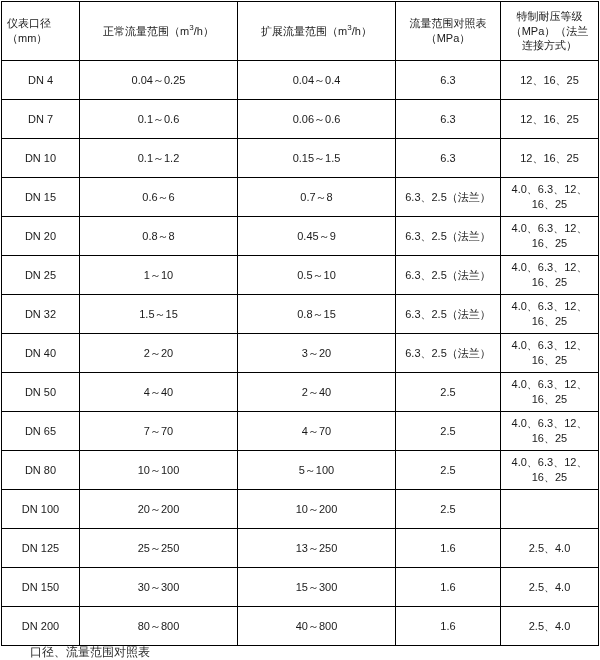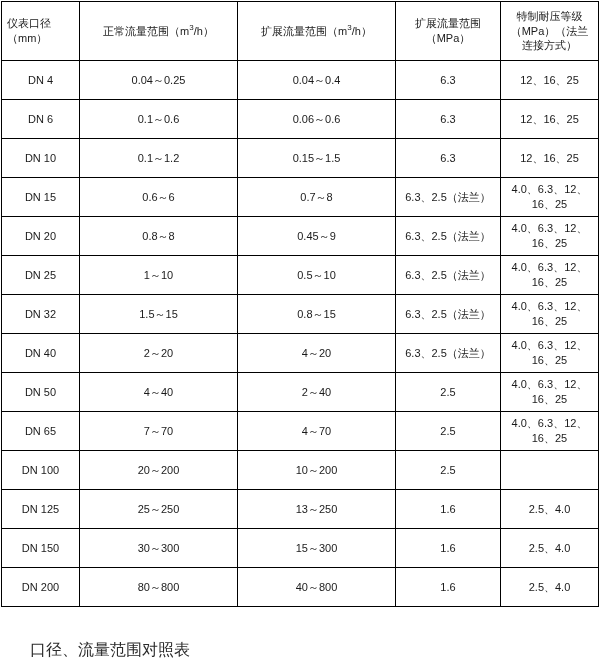--- a/index.html
+++ b/index.html
@@ -58,21 +58,21 @@
   }
   sup {
     font-size: 8px;
     vertical-align: super;
     line-height: 0;
   }
   .footer-note {
     position: absolute;
     left: 30px;
     bottom: 0px;
-    font-size: 16px;
+    font-size: 12px;
     color: #2b2b2b;
     white-space: nowrap;
   }
 </style>
 </head>
 <body>
 
 <div class="sheet">
 
   <table class="spec">
@@ -87,34 +87,34 @@
       <tr>
         <th class="left-head">
           <span>仪表口径（m</span><span>m）</span>
         </th>
         <th>
           <span>正常流量范围（m</span><sup>3</sup><span>/h）</span>
         </th>
         <th>
           <span>扩展流量范围（m</span><sup>3</sup><span>/h）</span>
         </th>
-        <th>扩展流量范围（MPa）</th>
+        <th>流量范围对照表（MPa）</th>
         <th>特制耐压等级（MPa）（法兰连接方式）</th>
       </tr>
     </thead>
     <tbody>
       <tr>
         <td class="col-dn">DN 4</td>
         <td>0.04～0.25</td>
         <td>0.04～0.4</td>
         <td>6.3</td>
         <td>12、16、25</td>
       </tr>
       <tr>
-        <td class="col-dn">DN 6</td>
+        <td class="col-dn">DN 7</td>
         <td>0.1～0.6</td>
         <td>0.06～0.6</td>
         <td>6.3</td>
         <td>12、16、25</td>
       </tr>
       <tr>
         <td class="col-dn">DN 10</td>
         <td>0.1～1.2</td>
         <td>0.15～1.5</td>
         <td>6.3</td>
@@ -144,35 +144,42 @@
       <tr>
         <td class="col-dn">DN 32</td>
         <td>1.5～15</td>
         <td>0.8～15</td>
         <td>6.3、2.5（法兰）</td>
         <td>4.0、6.3、12、16、25</td>
       </tr>
       <tr>
         <td class="col-dn">DN 40</td>
         <td>2～20</td>
-        <td>4～20</td>
+        <td>3～20</td>
         <td>6.3、2.5（法兰）</td>
         <td>4.0、6.3、12、16、25</td>
       </tr>
       <tr>
         <td class="col-dn">DN 50</td>
         <td>4～40</td>
         <td>2～40</td>
         <td>2.5</td>
         <td>4.0、6.3、12、16、25</td>
       </tr>
       <tr>
         <td class="col-dn">DN 65</td>
         <td>7～70</td>
         <td>4～70</td>
+        <td>2.5</td>
+        <td>4.0、6.3、12、16、25</td>
+      </tr>
+      <tr>
+        <td class="col-dn">DN 80</td>
+        <td>10～100</td>
+        <td>5～100</td>
         <td>2.5</td>
         <td>4.0、6.3、12、16、25</td>
       </tr>
       <tr>
         <td class="col-dn">DN 100</td>
         <td>20～200</td>
         <td>10～200</td>
         <td>2.5</td>
         <td></td>
       </tr>

